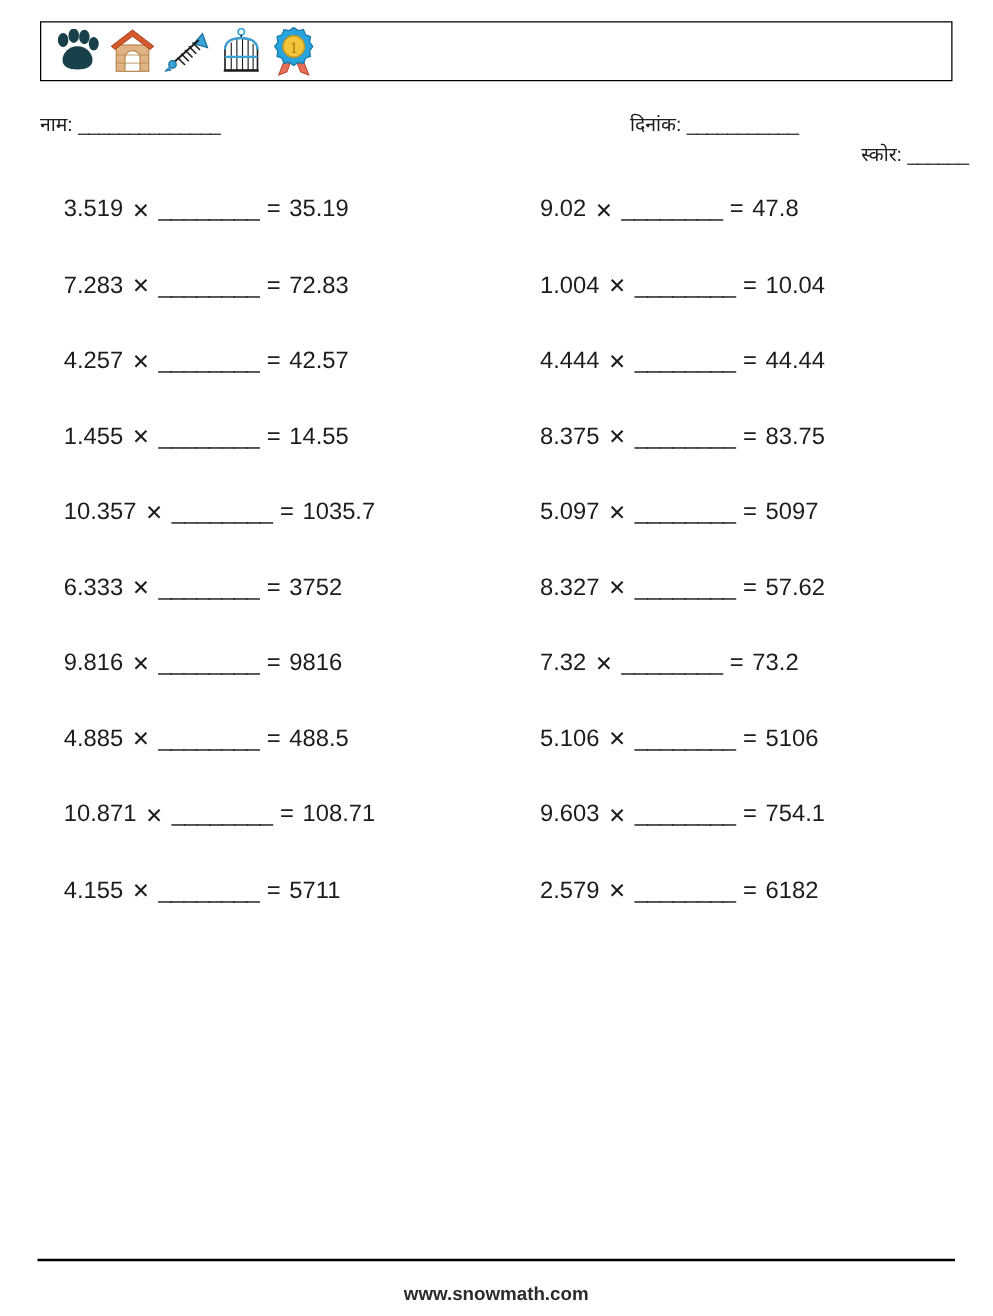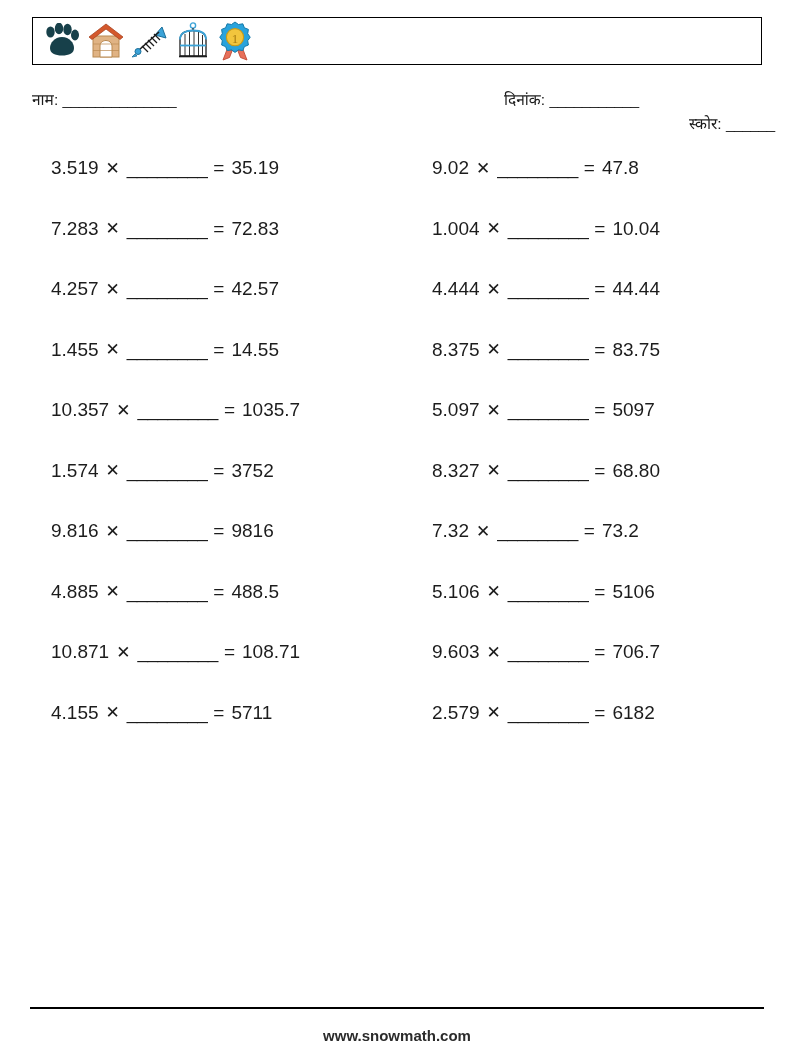--- a/index.html
+++ b/index.html
@@ -255,21 +255,21 @@
         <span class="result">14.55</span>
       </div>
       <div class="prob-row">
         <span class="operand">10.357</span>
         <span class="times">✕</span>
         <span class="blank">________</span>
         <span class="eq">=</span>
         <span class="result">1035.7</span>
       </div>
       <div class="prob-row">
-        <span class="operand">1.574</span>
+        <span class="operand">6.333</span>
         <span class="times">✕</span>
         <span class="blank">________</span>
         <span class="eq">=</span>
         <span class="result">3752</span>
       </div>
       <div class="prob-row">
         <span class="operand">9.816</span>
         <span class="times">✕</span>
         <span class="blank">________</span>
         <span class="eq">=</span>
@@ -331,42 +331,42 @@
         <span class="times">✕</span>
         <span class="blank">________</span>
         <span class="eq">=</span>
         <span class="result">5097</span>
       </div>
       <div class="prob-row">
         <span class="operand">8.327</span>
         <span class="times">✕</span>
         <span class="blank">________</span>
         <span class="eq">=</span>
-        <span class="result">68.80</span>
+        <span class="result">57.62</span>
       </div>
       <div class="prob-row">
         <span class="operand">7.32</span>
         <span class="times">✕</span>
         <span class="blank">________</span>
         <span class="eq">=</span>
         <span class="result">73.2</span>
       </div>
       <div class="prob-row">
         <span class="operand">5.106</span>
         <span class="times">✕</span>
         <span class="blank">________</span>
         <span class="eq">=</span>
         <span class="result">5106</span>
       </div>
       <div class="prob-row">
         <span class="operand">9.603</span>
         <span class="times">✕</span>
         <span class="blank">________</span>
         <span class="eq">=</span>
-        <span class="result">706.7</span>
+        <span class="result">754.1</span>
       </div>
       <div class="prob-row">
         <span class="operand">2.579</span>
         <span class="times">✕</span>
         <span class="blank">________</span>
         <span class="eq">=</span>
         <span class="result">6182</span>
       </div>
     </div>
 </div>

